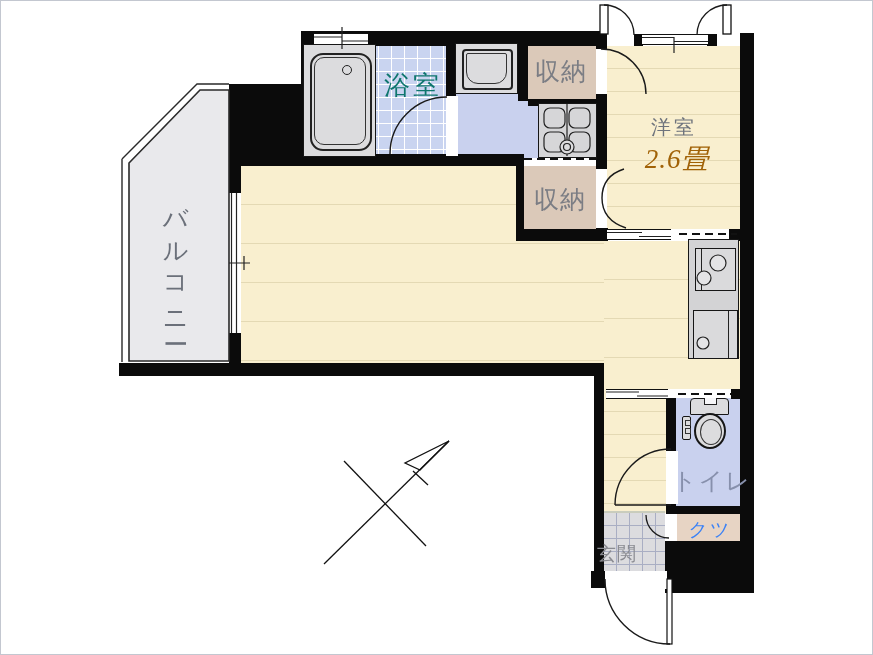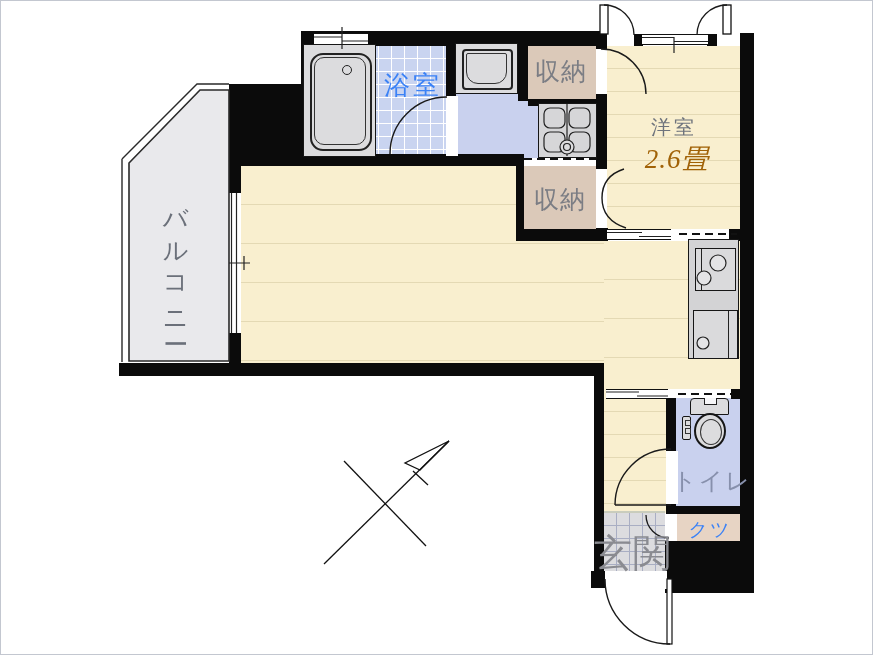--- a/index.html
+++ b/index.html
@@ -164,23 +164,23 @@
     <circle cx="702" cy="342" r="6" fill="#e4e4e6" stroke="#222" stroke-width="1.2"></circle>
 
     <g fill="none" stroke="#111" stroke-width="1.3">
       <path d="M323,563 L448,440"></path>
       <path d="M343,460 L425,545"></path>
       <path d="M448,440 L404,462 L419,469 Z"></path>
       <path d="M412,470 L427,484"></path>
     </g>
   </svg>
 
-  <div class="lbl" style="left:412px;top:85px;font-size:26px;color:#3b82f6;letter-spacing:3px;">浴室</div>
+  <div class="lbl" style="left:412px;top:85px;font-size:26px;color:#0f766e;letter-spacing:3px;">浴室</div>
   <div class="lbl" style="left:560px;top:71px;font-size:25px;color:#7b7d84;letter-spacing:1px;">収納</div>
   <div class="lbl" style="left:559px;top:199px;font-size:25px;color:#7b7d84;letter-spacing:1px;">収納</div>
   <div class="lbl" style="left:673px;top:126px;font-size:20px;color:#6e737c;letter-spacing:3px;">洋室</div>
   <div class="lbl" style="left:676px;top:158px;font-size:27px;font-style:italic;color:#a16207;letter-spacing:1px;">2.6畳</div>
   <div class="lbl vert" style="left:174px;top:263px;font-size:25px;color:#6b707a;letter-spacing:7px;">バルコニー</div>
   <div class="lbl" style="left:711px;top:481px;font-size:24px;color:#8790ac;letter-spacing:2px;">トイレ</div>
   <div class="lbl" style="left:709px;top:529px;font-size:19px;color:#3b82f6;letter-spacing:2px;">クツ</div>
-  <div class="lbl" style="left:632px;top:553px;font-size:38px;color:#8a8b91;letter-spacing:1px;">玄関</div>
+  <div class="lbl" style="left:616px;top:553px;font-size:19px;color:#8a8b91;letter-spacing:1px;">玄関</div>
 
 </div>
 
 </body></html>

